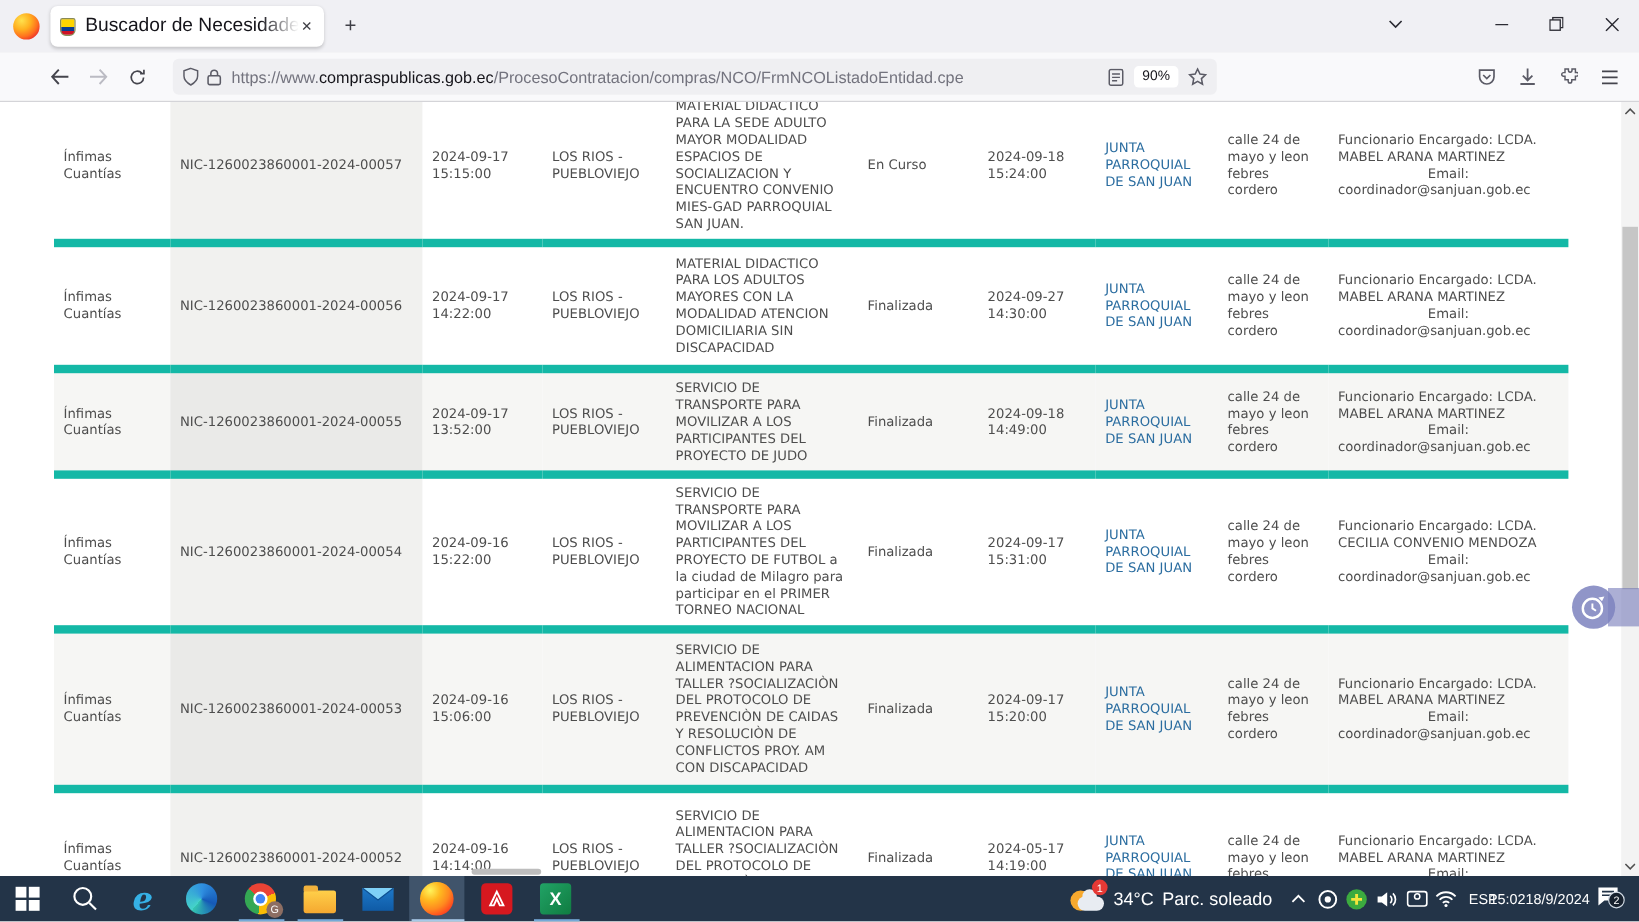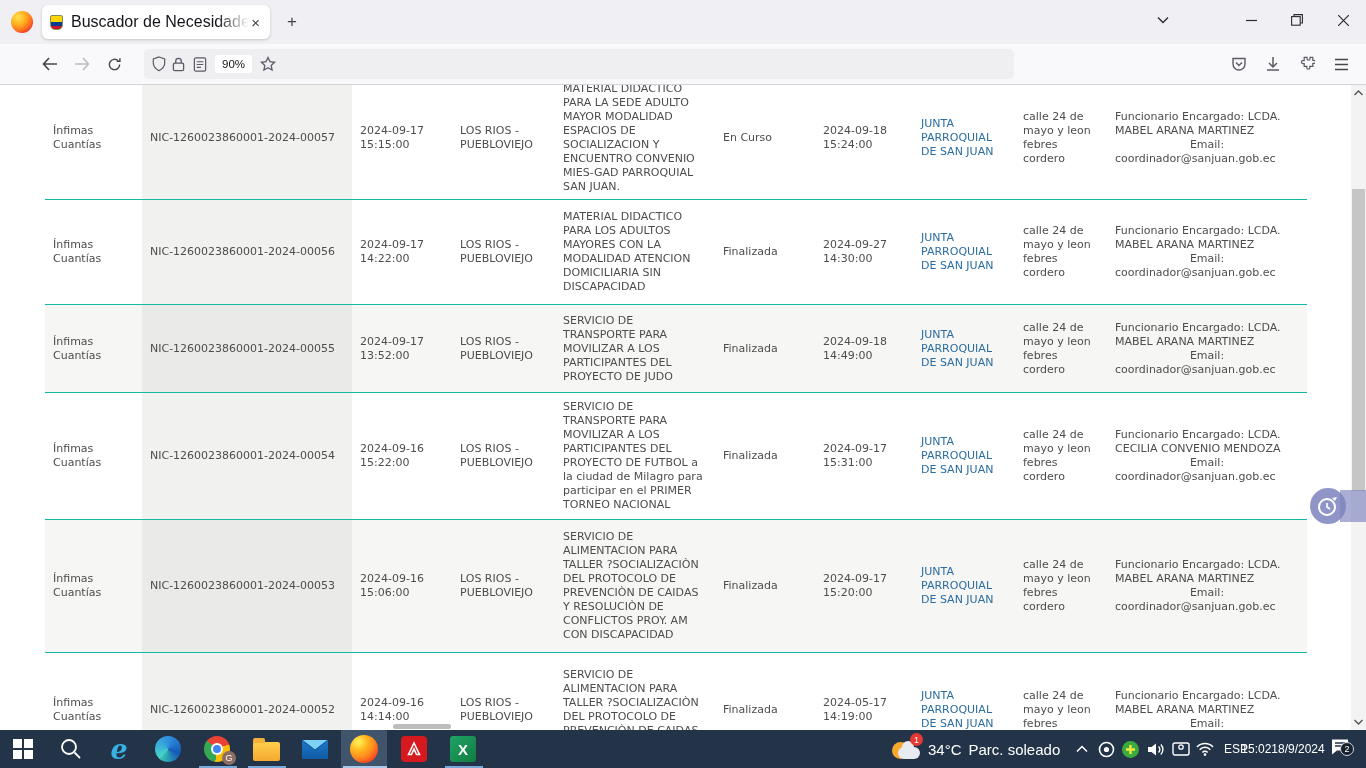--- a/index.html
+++ b/index.html
@@ -40,21 +40,21 @@
   .url-domain { color:#15141a; }
   .zoom-pill { background:#fff; border-radius:4px; font-size:11.5px; color:#15141a; padding:3px 7px; margin:0 8px; }
   .nav-right { position:absolute; right:8px; display:flex; align-items:center; }
   .nav-right .navbtn { width:34px; }
 
   
   #content { position:absolute; left:0; top:85px; width:1366px; height:645px; background:#fff; overflow:hidden; }
   #table-wrap { position:absolute; left:45px; top:-8px; width:1262px; }
   table.results { width:1262px; border-collapse:collapse; table-layout:fixed;
     font-family:"DejaVu Sans", sans-serif; font-size:11px; line-height:14px; color:#4d4d4d; }
-  table.results td { vertical-align:middle; padding:5px 8px; border-bottom:1px solid #14b8a6; word-wrap:break-word; }
+  table.results td { vertical-align:middle; padding:5px 8px; border-bottom:7px solid #14b8a6; word-wrap:break-word; }
   td.c-code { background:#f1f1ef; white-space:nowrap; }
   tr.striped { background:#f6f6f4; }
   tr.striped td.c-code { background:#eaeae8; }
   tr:nth-child(1){ height:121px; } tr:nth-child(2){ height:105px; } tr:nth-child(3){ height:88px; }
   tr:nth-child(4){ height:127px; } tr:nth-child(5){ height:133px; } tr:nth-child(6){ height:115px; }
   a.entity-link { color:#2b6da0; text-decoration:none; }
   .c-email-label { margin-top:0;text-align:center; }
 
   
   #vscroll { position:absolute; right:0; top:0; width:15px; height:645px; background:#f3f3f3; }
@@ -173,20 +173,21 @@
     <div class="urlbar">
       <span class="sep-icons">
         <svg width="14" height="16" viewBox="0 0 16 18">
             <path d="M8 1l6.5 2.2v5c0 4.2-3 6.6-6.5 8.6C4.5 14.8 1.5 12.4 1.5 8.2v-5z" fill="none" stroke="#5b5b66" stroke-width="1.4"></path>
           </svg>
         <svg width="13" height="15" viewBox="0 0 14 16">
             <rect x="1.5" y="6.5" width="11" height="8" rx="1.5" fill="none" stroke="#5b5b66" stroke-width="1.4"></rect>
             <path d="M4 6.5V4.5a3 3 0 0 1 6 0v2" fill="none" stroke="#5b5b66" stroke-width="1.4"></path>
           </svg>
       </span>
+      <span class="url-text"><span class="url-dim">https://www.</span><span class="url-domain">compraspublicas.gob.ec</span><span class="url-dim">/ProcesoContratacion/compras/NCO/FrmNCOListadoEntidad.cpe</span></span>
       <svg width="14" height="15" viewBox="0 0 14 16">
           <rect x="1" y="1" width="12" height="14" rx="1.5" fill="none" stroke="#5b5b66" stroke-width="1.3"></rect>
           <path d="M3.5 5h7M3.5 8h7M3.5 11h4.5" stroke="#5b5b66" stroke-width="1.2"></path>
         </svg>
       <span class="zoom-pill">90%</span>
       <svg width="16" height="16" viewBox="0 0 16 16">
           <path d="M8 1.5l2 4.2 4.6.6-3.4 3.2.9 4.6L8 11.8l-4.1 2.3.9-4.6L1.4 6.3 6 5.7z" fill="none" stroke="#5b5b66" stroke-width="1.3"></path>
         </svg>
     </div>
     <div class="nav-right">

